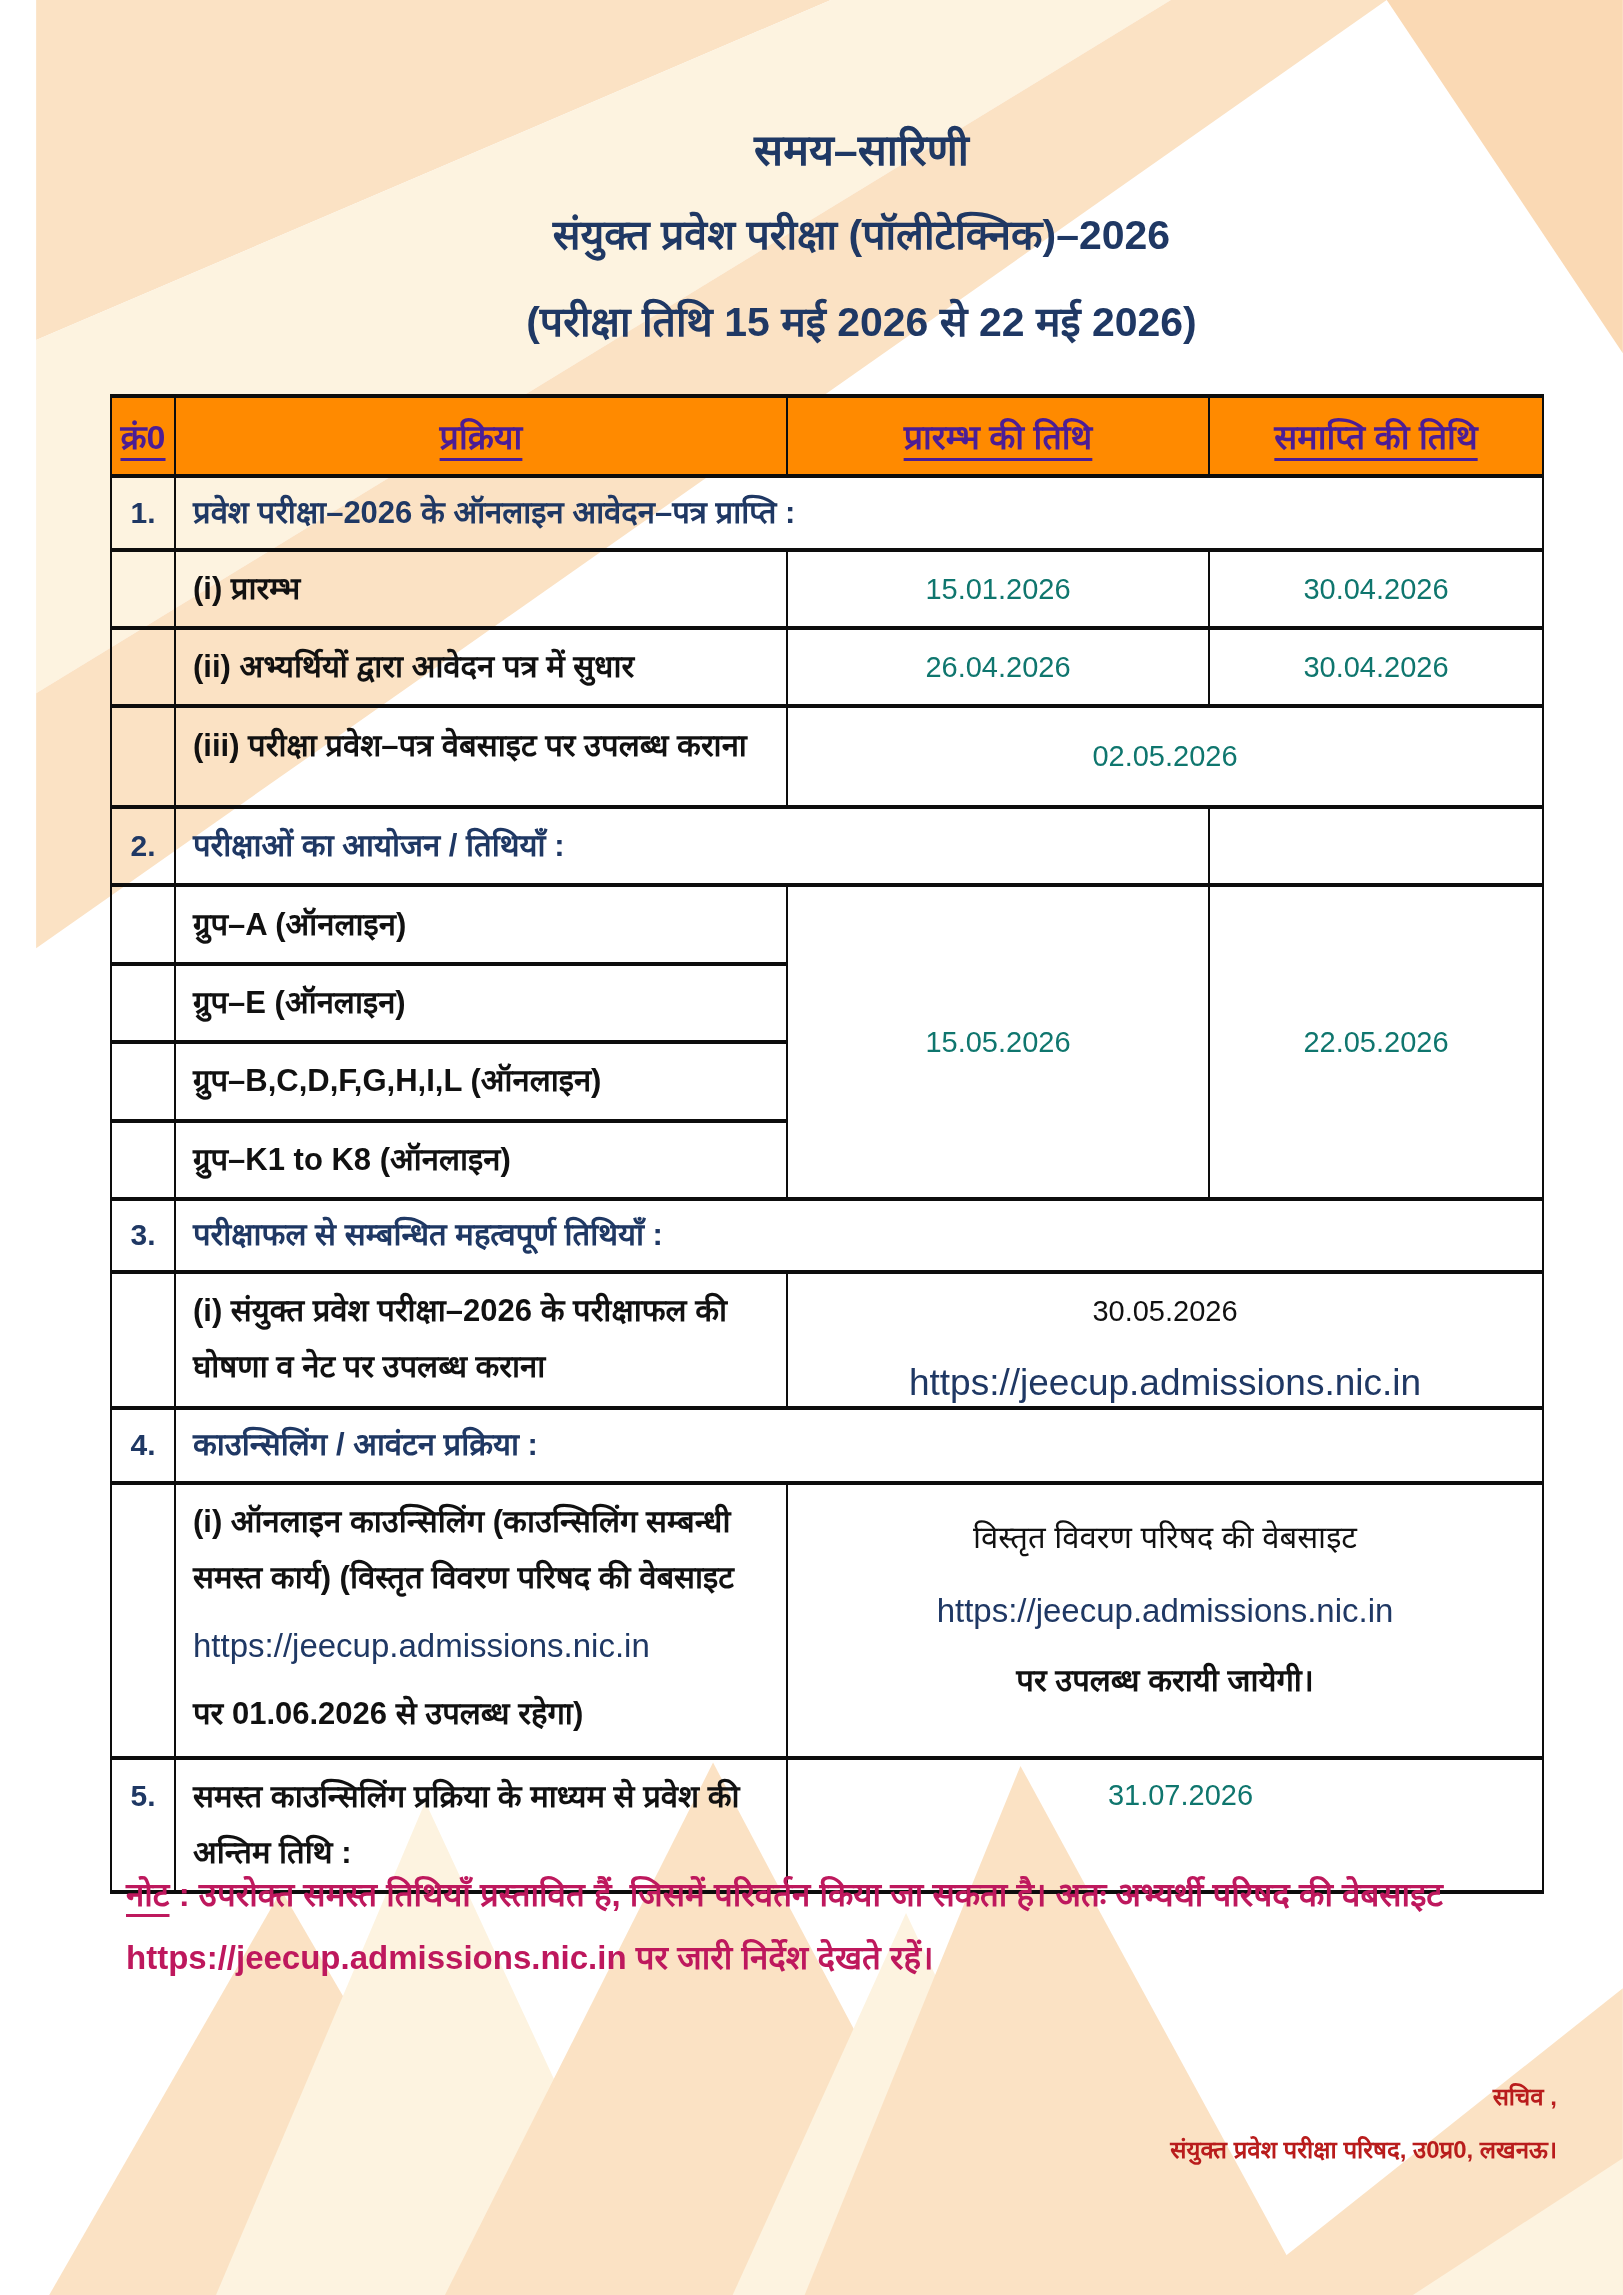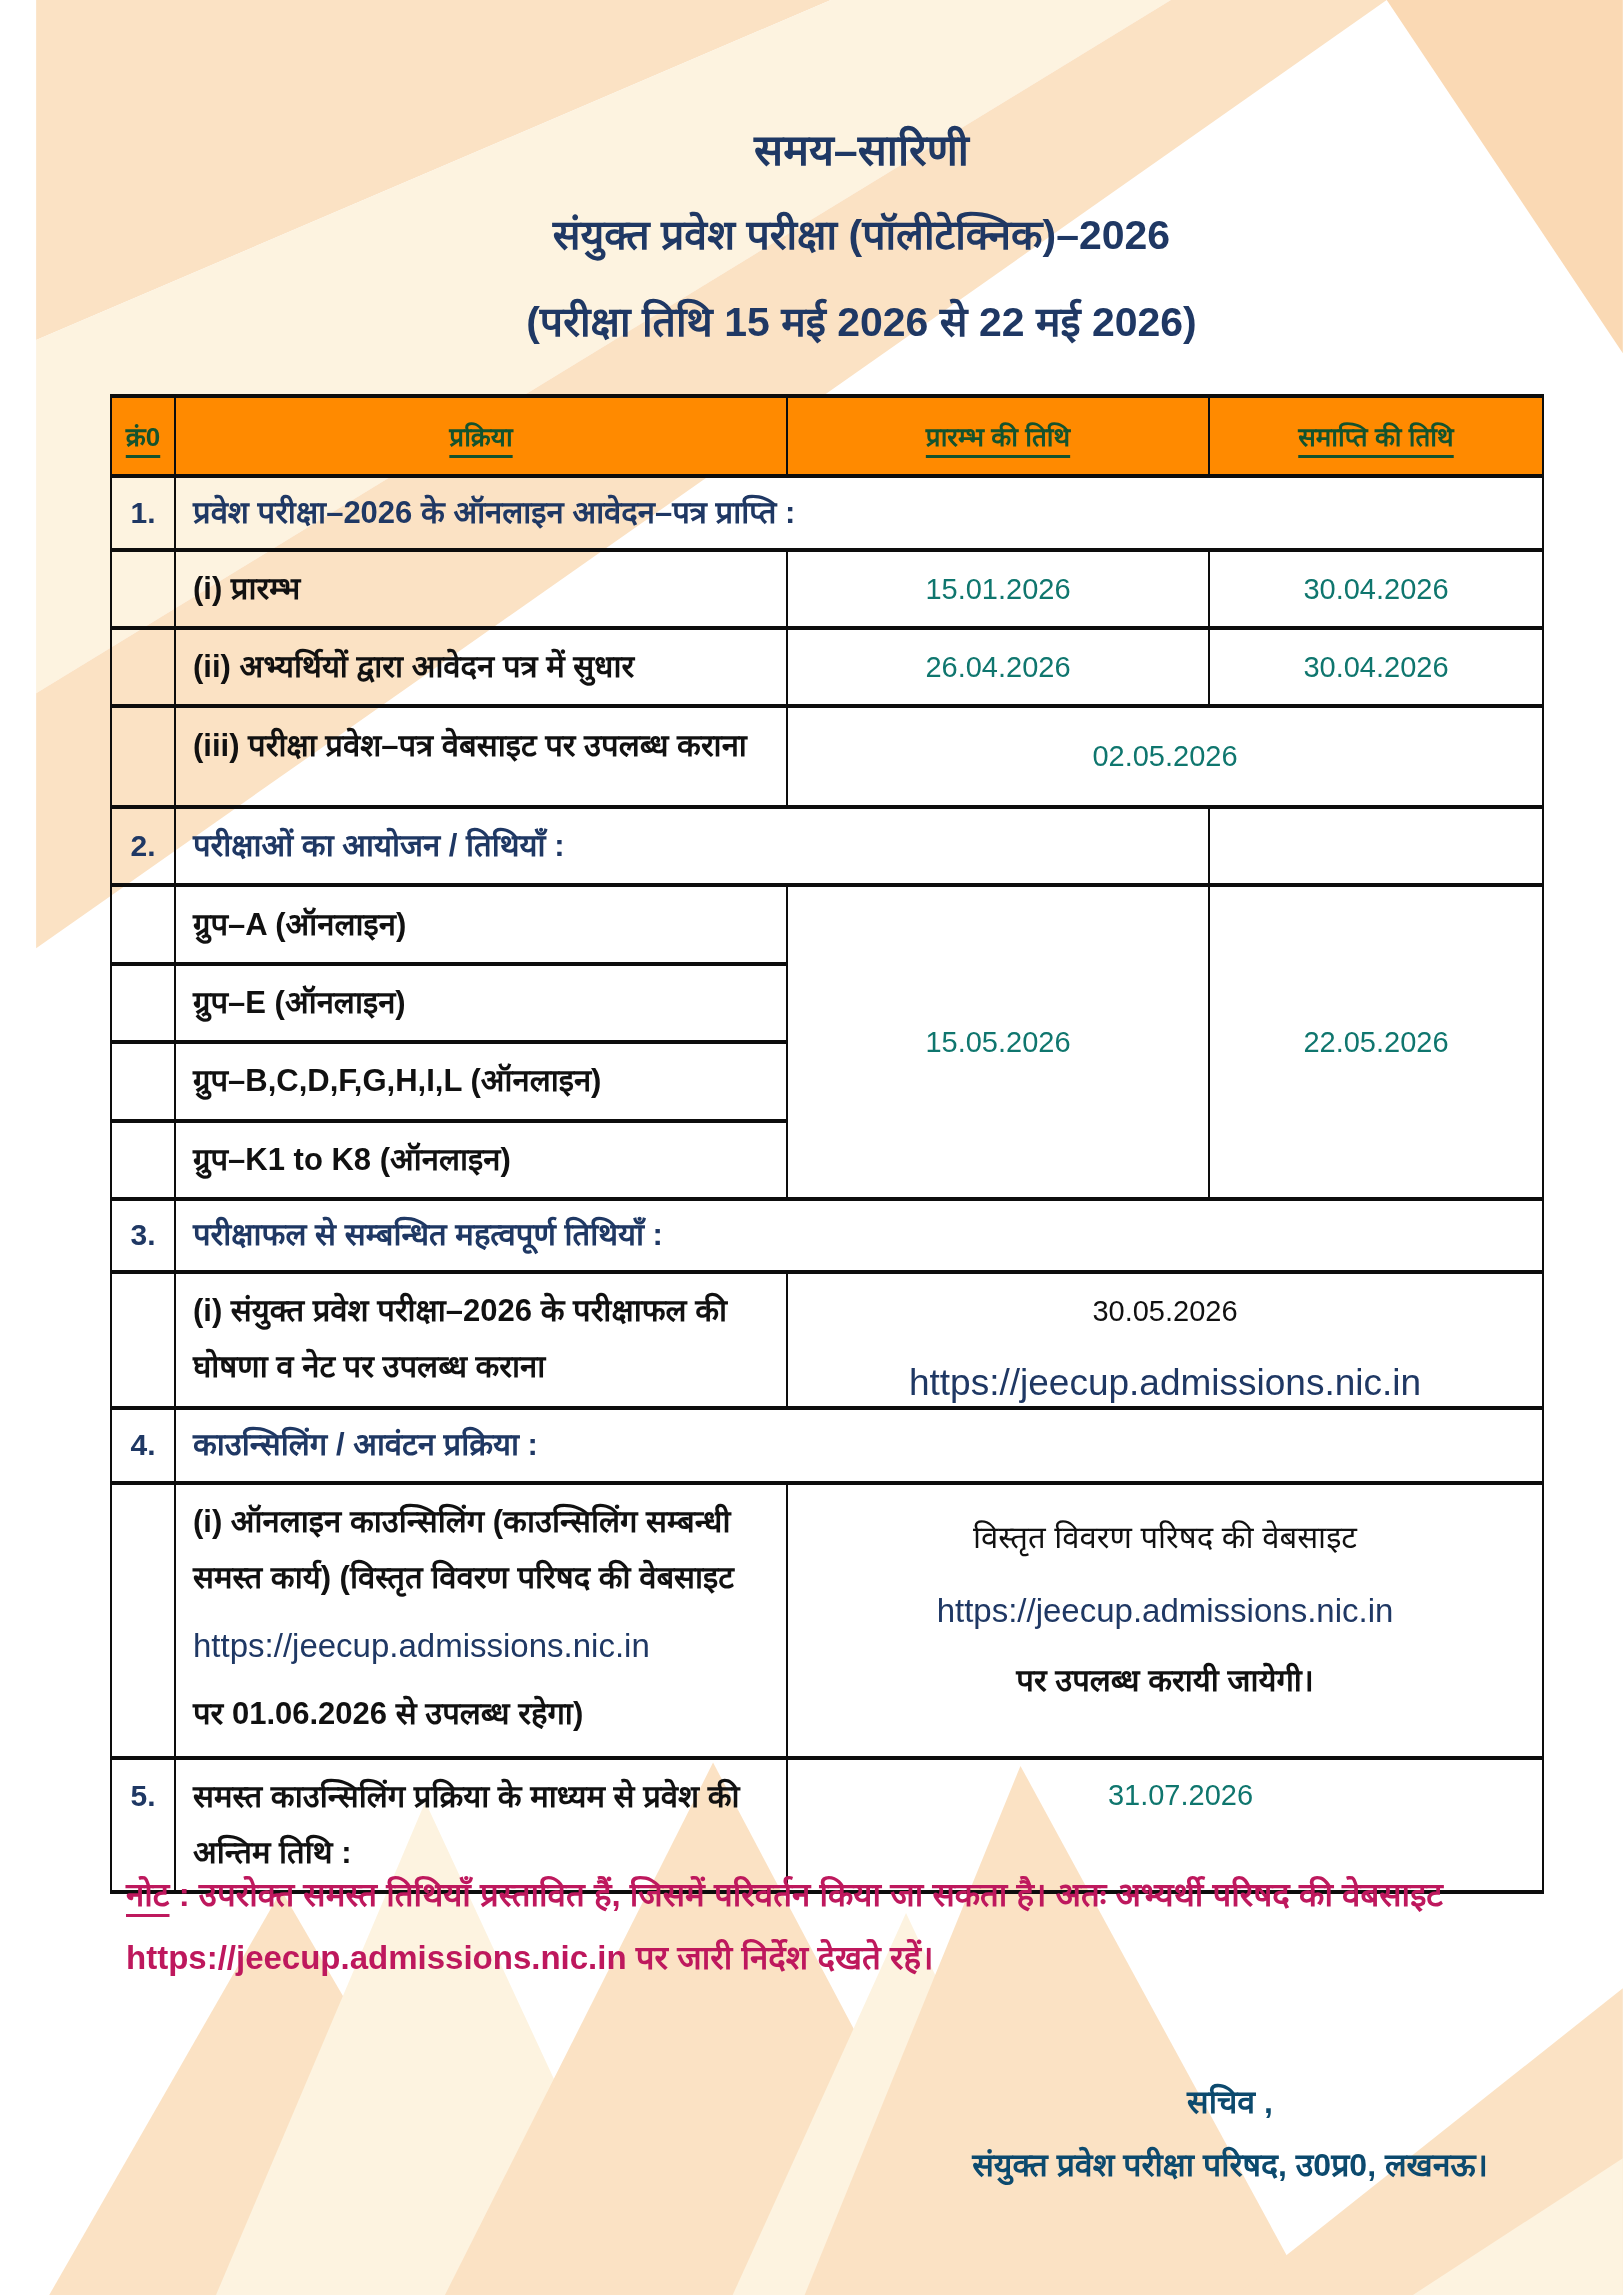--- a/index.html
+++ b/index.html
@@ -24,21 +24,21 @@
   table.schedule {
     position:absolute; left:110px; top:394px; width:1431px;
     border-collapse:collapse; table-layout:fixed; z-index:2;
     background:transparent;
   }
   table.schedule th, table.schedule td {
     border:2.6px solid #0d0d0d; border-top-width:4.6px; border-bottom-width:4.6px;
     box-sizing:border-box; overflow:hidden;
   }
   thead th {
-    background:#FF8A00; color:#14532d; font-size:26px; font-weight:700;
+    background:#FF8A00; color:#4c1d95; font-size:34px; font-weight:700;
     text-align:center; vertical-align:middle;
   }
   thead th .u {
     text-decoration:underline; text-underline-offset:9.2px; text-decoration-thickness:2.6px;
   }
   td.no   { color:#1F3864; font-weight:700; font-size:30px; text-align:center; vertical-align:middle; }
   td.no.top { vertical-align:top; padding-top:19.6px; }
   td.heading { color:#1F3864; font-weight:700; font-size:31px; padding-left:17px; vertical-align:middle; line-height:1.7; }
   td.label { color:#111111; font-weight:700; font-size:31px; padding:9.2px 14.4px 9.2px 17px; vertical-align:middle; line-height:1.8; }
   td.label.top { vertical-align:top; }
@@ -60,21 +60,21 @@
   tr.h188{height:123px}
 
   
   .note {
     position:absolute; left:110px; top:1863px; width:1426px; z-index:2;
     color:#be185d; font-size:33px; font-weight:700; line-height:1.92;margin-left:16px;
   }
   .note .note-label { text-decoration:underline; text-underline-offset:7.9px; text-decoration-thickness:2.6px; }
   .signature {
     position:absolute; left:903px; top:2079px; width:654px; z-index:2;
-    text-align:center; color:#0c4a6e; font-size:32px; font-weight:700;
+    text-align:right; color:#b91c1c; font-size:24px; font-weight:700;
   }
   .signature .sig1 { margin-bottom:19.6px; }
 </style>
 </head>
 <body>
 
 <svg class="bg-svg" width="1623" height="2295" viewBox="0 0 2481 3509">
   <rect x="0" y="0" width="2481" height="3509" fill="#ffffff"></rect>
   <polygon points="55,0 1270,0 55,520" fill="#FBE2C4"></polygon>
   <polygon points="1270,0 1790,0 55,1060 55,520" fill="#FDF3E0"></polygon>

